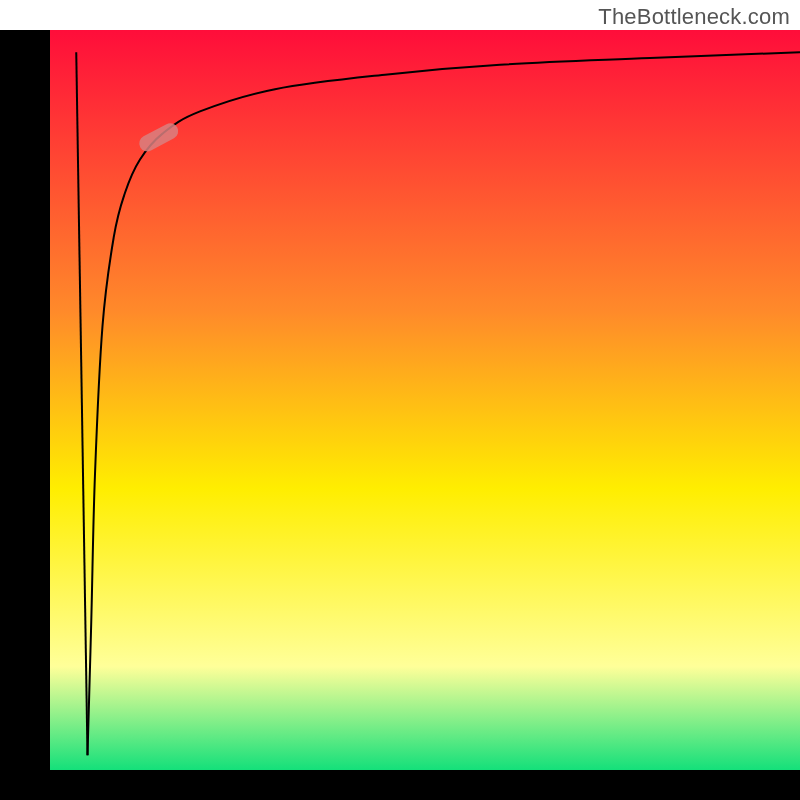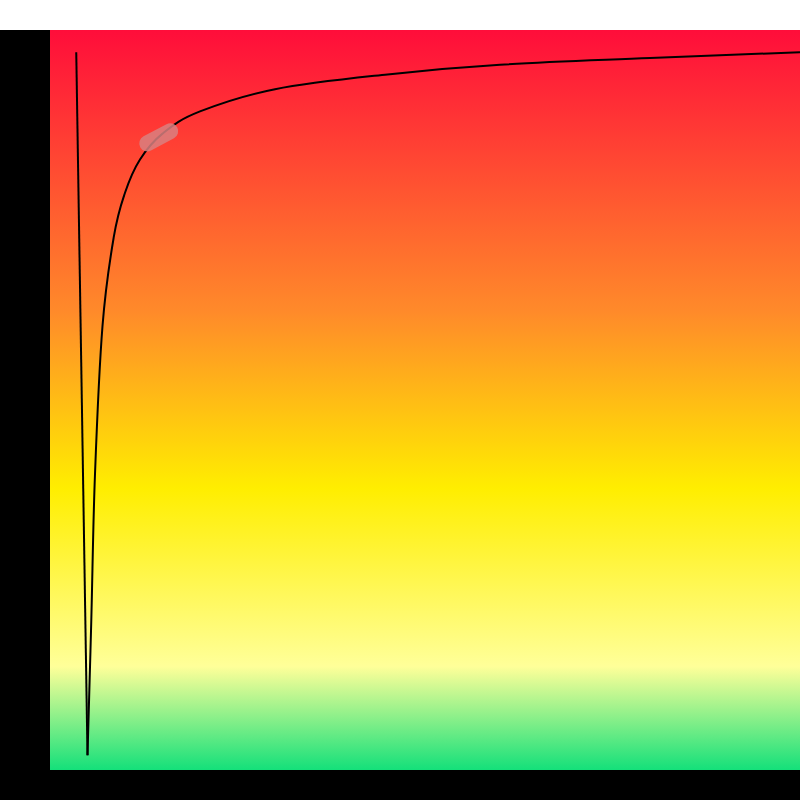--- a/index.html
+++ b/index.html
@@ -26,20 +26,21 @@
     letter-spacing: 0.2px;
   }
   svg {
     display: block;
   }
 </style>
 </head>
 <body>
 
 <div class="chart-container">
+  <div class="watermark">TheBottleneck.com</div>
   <svg id="chart" width="800" height="800" viewBox="0 0 800 800">
     <defs>
       <linearGradient id="bg-grad" x1="0" y1="0" x2="0" y2="1">
         <stop id="g0" offset="0%" stop-color="#ff0d3a"></stop>
         <stop id="g1" offset="38%" stop-color="#ff8a2a"></stop>
         <stop id="g2" offset="62%" stop-color="#ffee00"></stop>
         <stop id="g3" offset="86%" stop-color="#ffff99"></stop>
         <stop id="g4" offset="100%" stop-color="#14e07a"></stop>
       </linearGradient>
     </defs>

